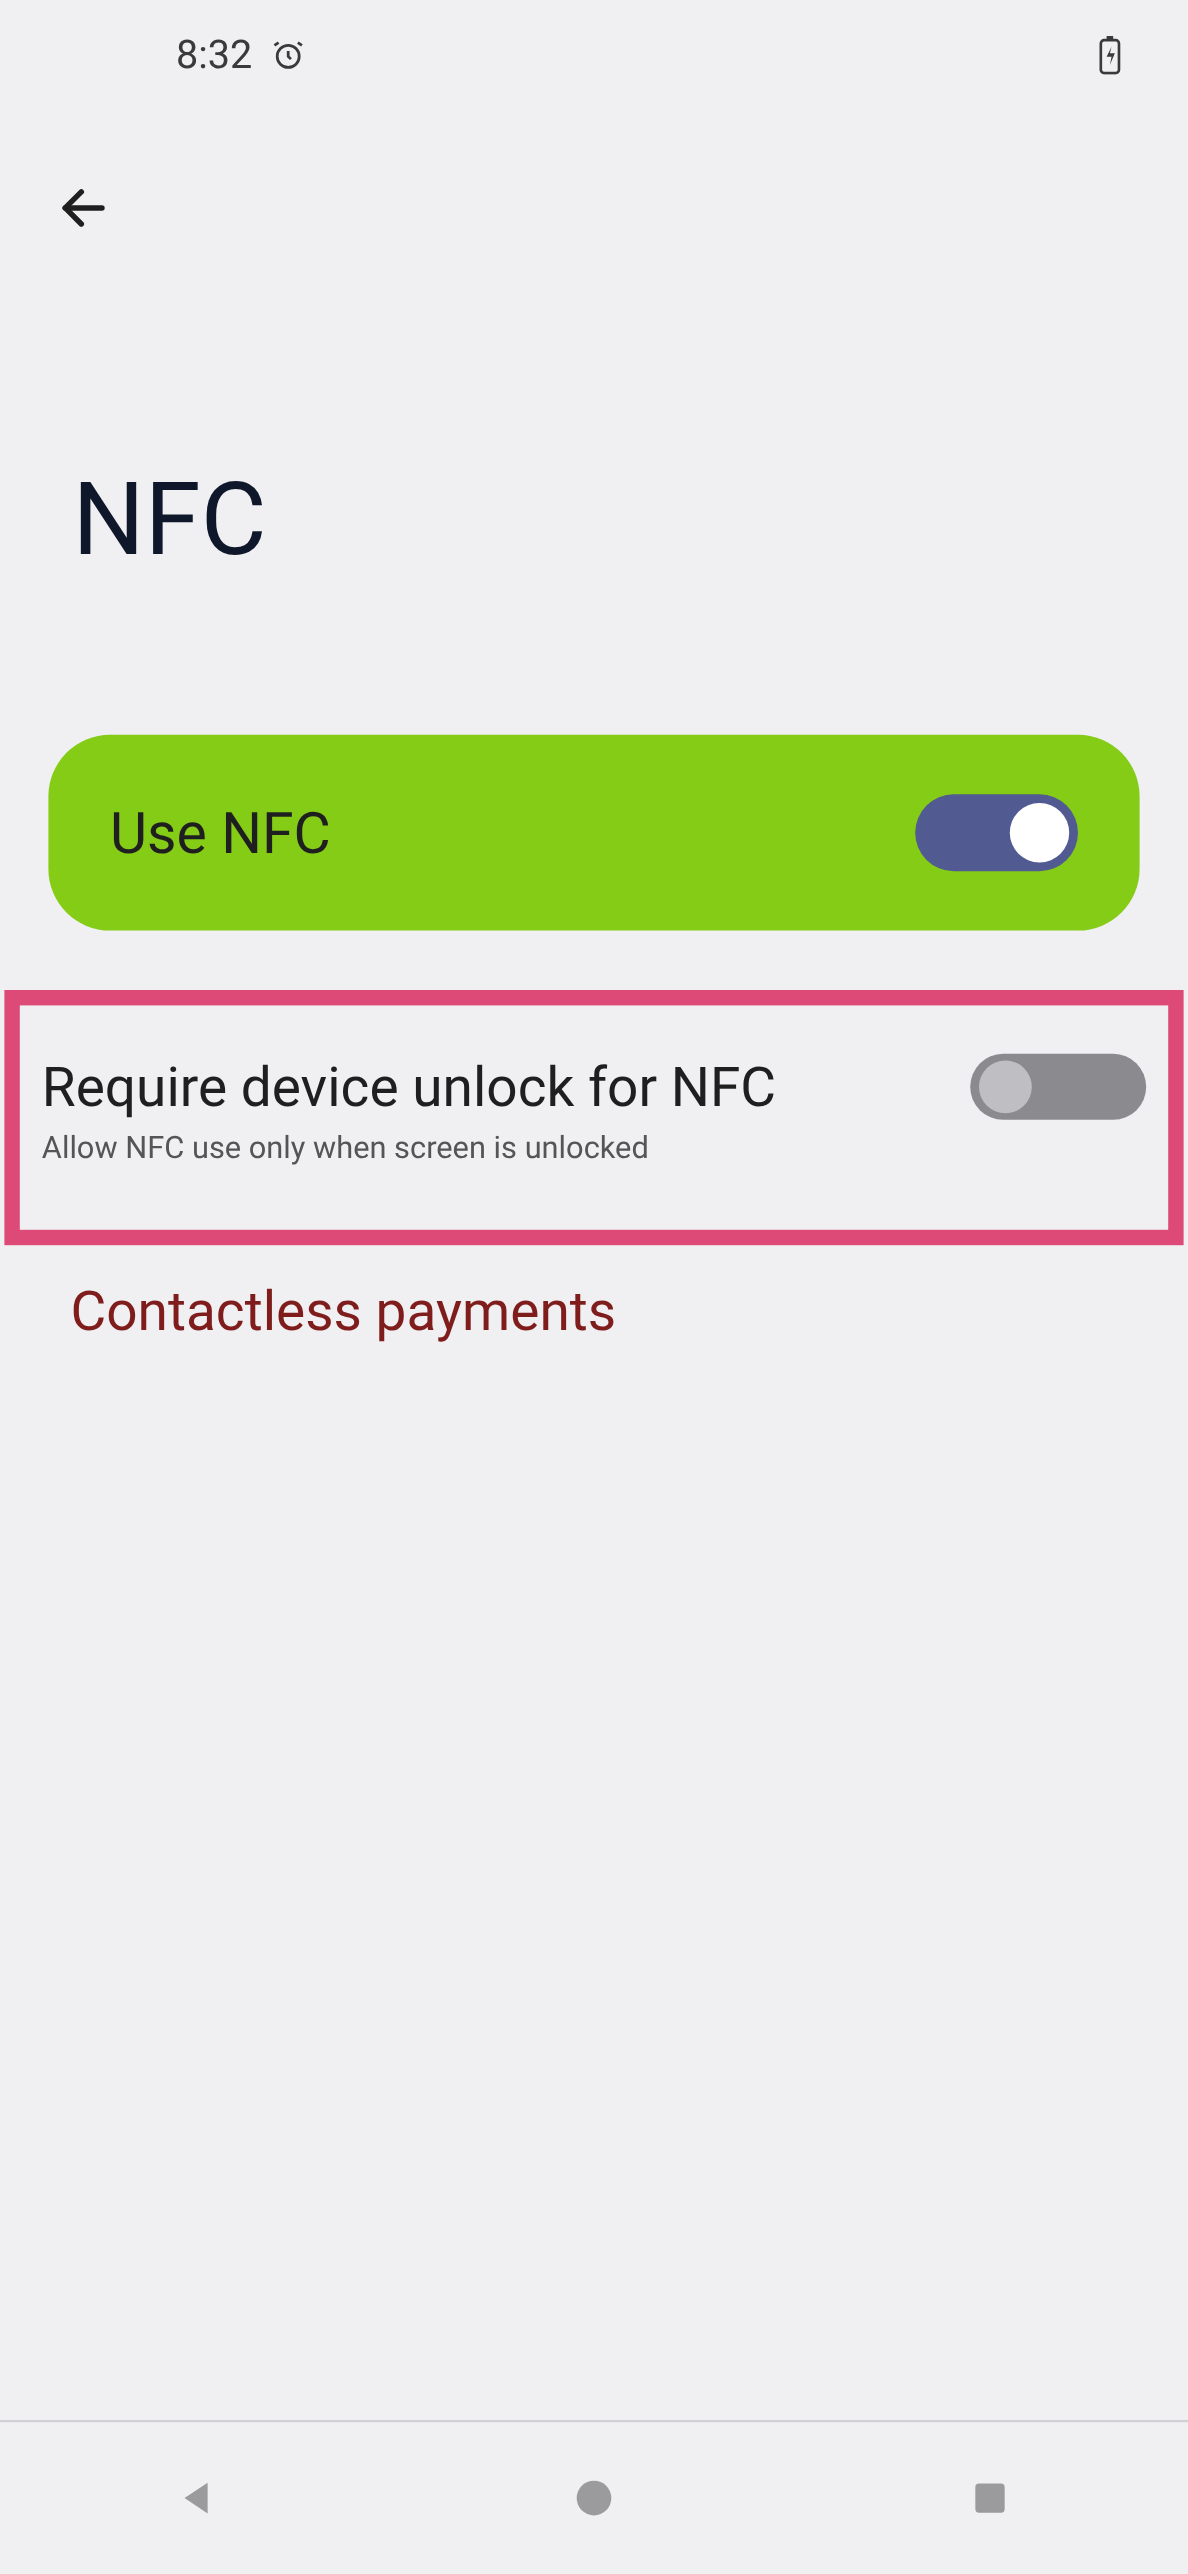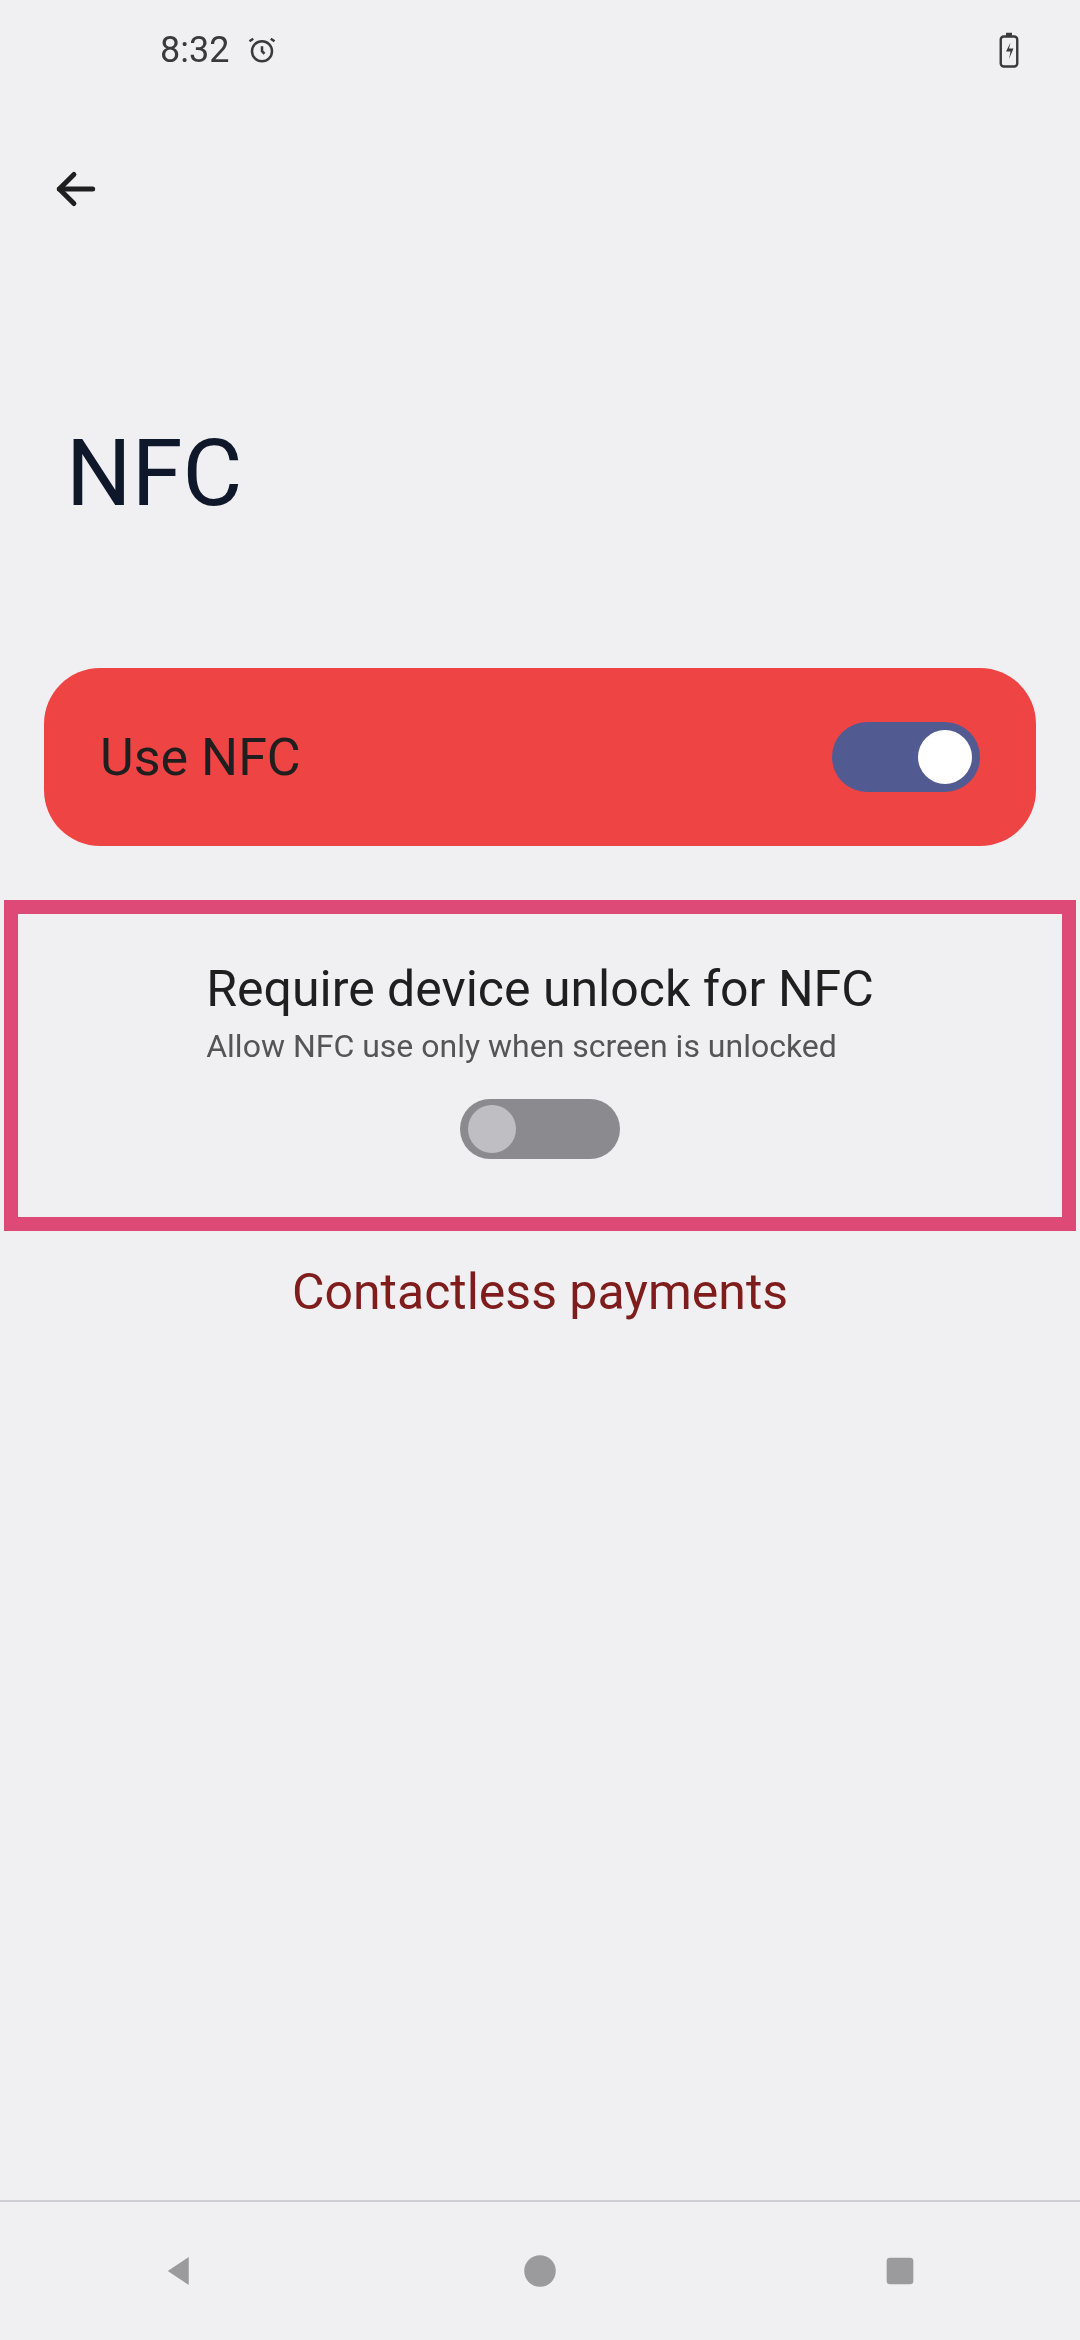--- a/index.html
+++ b/index.html
@@ -52,21 +52,21 @@
 
   
   .settings {
     position: absolute;
     top: 668px;
     left: 0; right: 0;
     padding: 0 44px;
   }
 
   .setting-card {
-    background: #ef4444;
+    background: #84cc16;
     border-radius: 56px;
     padding: 54px 56px;
     display: flex;
     align-items: center;
     justify-content: space-between;
     margin-bottom: 54px;
   }
   .setting-card .title {
     font-size: 52px;
     color: #1f1f1f;
@@ -97,34 +97,33 @@
 
   
   .highlight-wrap {
     border: 14px solid #dd4a78;
     background: #f0eff2;
     padding: 44px 20px 58px 20px;
     margin: 0 -40px 30px -40px;
   }
   .row {
     display: flex;
-    align-items: center;
+    align-items: flex-start;
     justify-content: space-between;
-    gap: 34px;
-    flex-direction: column;
+    gap: 12px;
   }
   .row .texts { flex: 1; }
   .row .title {
     font-size: 50px;
     color: #1f1f1f;
     font-weight: 400;
     line-height: 1.25;
   }
   .row .subtitle {
-    font-size: 32px;
+    font-size: 28px;
     color: #555;
     font-weight: 400;
     margin-top: 6px;
   }
 
   .toggle.off {
     width: 160px; height: 60px;
   }
   .toggle.off .thumb { width: 48px; height: 48px; }
 

